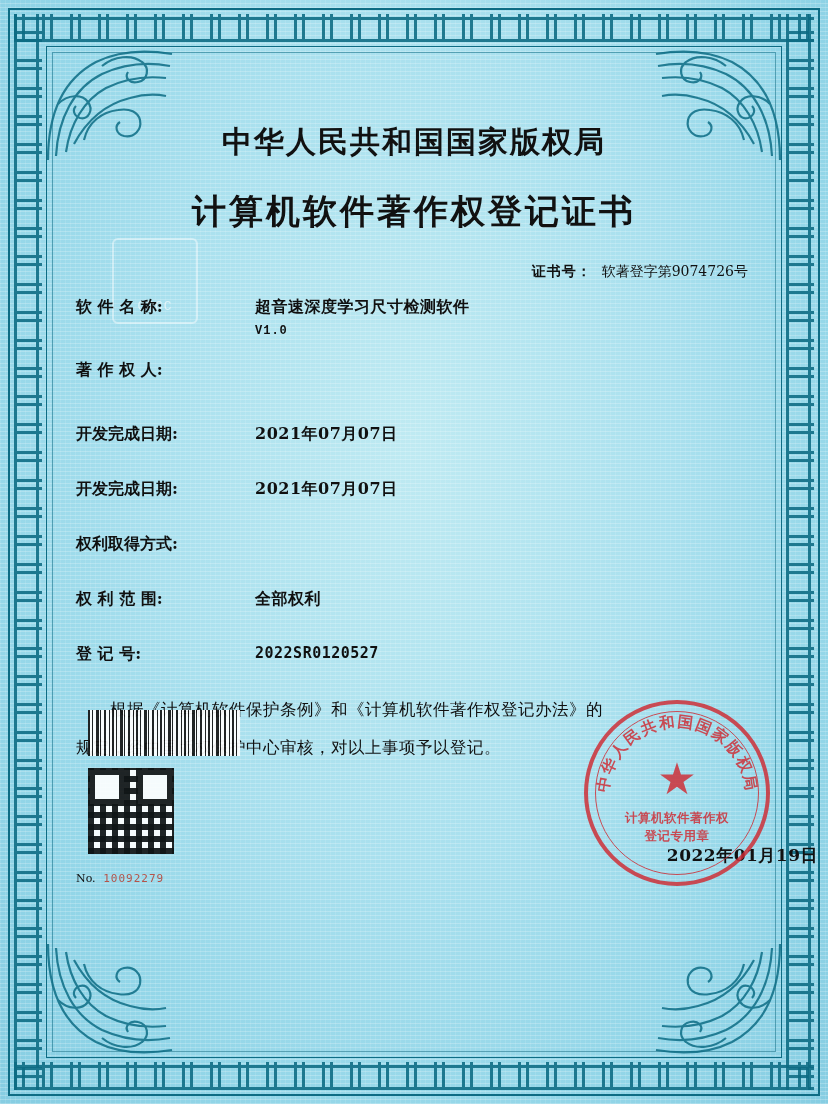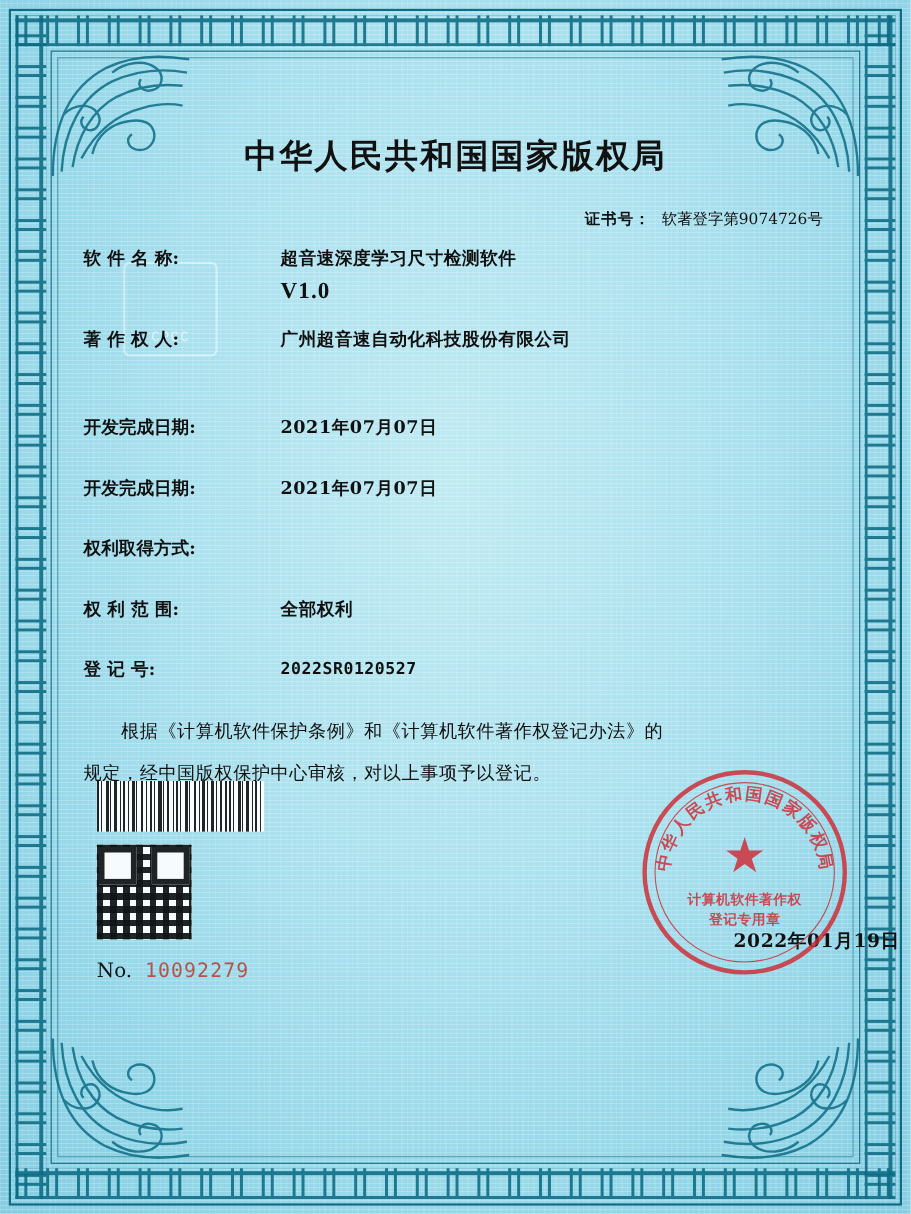--- a/index.html
+++ b/index.html
@@ -162,32 +162,32 @@
     white-space: nowrap;
   }
   .field-value {
     flex: 1 1 auto;
     font-weight: bold;
     letter-spacing: 0.5px;
   }
   .field-value .line2 {
     display: block;
     margin-top: 6px;
-    font-family: Liberation Serif, serif;
-    font-size: 21px;
+    font-family: Liberation Mono, monospace;
+    font-size: 12px;
     letter-spacing: 1px;
   }
   .mono {
     font-family: "DejaVu Sans Mono", "Liberation Mono", monospace;
     font-size: 15px;
     letter-spacing: 0.5px;
   }
 
   .gap-after { margin-bottom: 34px; }
-  .gap-big { margin-bottom: 59px; }
+  .gap-big { margin-bottom: 43px; }
 
   .statement {
     margin-top: 26px;
     font-size: 16.5px;
     line-height: 38px;
     color: #101010;
     font-family: "DejaVu Serif", "Liberation Serif", serif;
     letter-spacing: 0.5px;
   }
   .statement .indent { text-indent: 34px; display: block; }
@@ -228,23 +228,23 @@
     position: absolute;
     width: 24px; height: 24px;
     border: 5px solid #111;
     background: #fff;
   }
   .qr::before { left: 2px; top: 2px; }
   .qr::after { right: 2px; top: 2px; }
 
   .serial {
     position: absolute;
-    left: 88px;
+    left: 76px;
     top: 872px;
-    font-size: 18px;
+    font-size: 11px;
     color: #111;
     font-family: "DejaVu Sans Mono", "Liberation Mono", monospace;
     letter-spacing: 1px;
   }
   .serial .pre {
     font-family: "DejaVu Serif", "Liberation Serif", serif;
     letter-spacing: 0;
   }
   .serial .num { color: #b4534a; }
 
@@ -395,38 +395,38 @@
         <path d="M14,60 C24,50 38,50 44,58 C50,66 44,76 36,74 C30,72 28,66 32,62"></path>
       </g>
     </svg>
   </div>
 
   <div class="watermark">CPCC</div>
 
   <div class="content">
 
     <div class="title-main">中华人民共和国国家版权局</div>
+    <div class="title-sub">计算机软件著作权登记证书</div>
 
     <div class="cert-no">
       <span class="label">证书号：</span><span class="value">软著登字第9074726号</span>
     </div>
 
     <div class="fields">
 
       <div class="field-row">
         <div class="field-label">软 件 名 称:</div>
         <div class="field-value">
           <span>超音速深度学习尺寸检测软件</span>
           <span class="line2">V1.0</span>
         </div>
       </div>
 
       <div class="field-row gap-big">
         <div class="field-label">著 作 权 人:</div>
-        <div class="field-value">广州超音速自动化科技股份有限公司</div>
       </div>
 
       <div class="field-row gap-after">
         <div class="field-label">开发完成日期:</div>
         <div class="field-value">2021年07月07日</div>
       </div>
 
       <div class="field-row gap-after">
         <div class="field-label">开发完成日期:</div>
         <div class="field-value">2021年07月07日</div>

